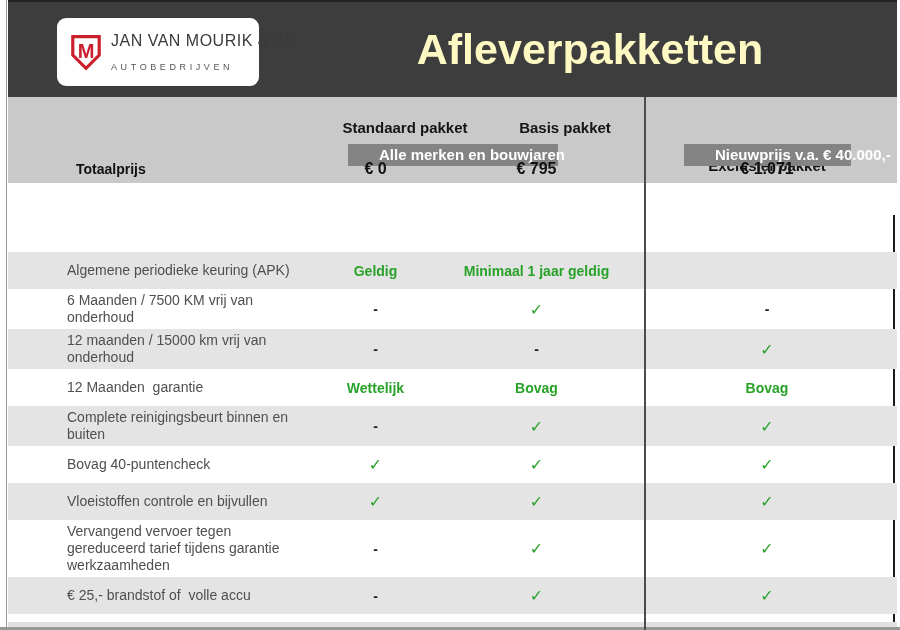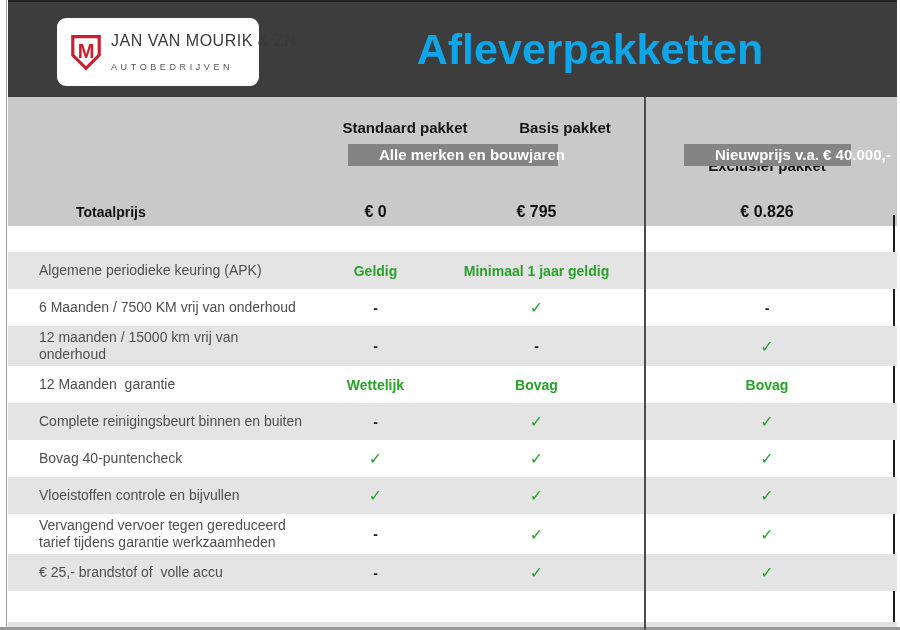--- a/index.html
+++ b/index.html
@@ -13,42 +13,42 @@
   .divider-v  { position:absolute; left:644px; top:97px; width:2px; height:533px; background:#4c4c4c; z-index:5; }
 
   
   .topbar { position:absolute; left:8px; top:2px; width:889px; height:95px; background:var(--header-bg); }
   .logo-card { position:absolute; left:49px; top:16px; width:202px; height:68px; background:#fff;
                border-radius:9px; display:flex; align-items:center; padding-left:13px; gap:9px; }
   .logo-shield { flex:0 0 auto; }
   .logo-text .brand-name { font-size:16px; font-weight:normal; color:#3a3a3a; letter-spacing:.5px; white-space:nowrap; }
   .logo-text .brand-sub  { font-size:9px; color:#565656; letter-spacing:3.6px; margin-top:12px; white-space:nowrap; }
   .page-title { position:absolute; left:582px; top:50%; transform:translate(-50%,-52%);
-                color:#0ea5e9; font-size:43px; font-weight:bold; white-space:nowrap; }
+                color:#fef9c3; font-size:43px; font-weight:bold; white-space:nowrap; }
 
   
-  .band { position:absolute; left:8px; top:97px; width:889px; height:129px; background:var(--band-bg); }
+  .band { position:absolute; left:8px; top:97px; width:889px; height:86px; background:var(--band-bg); }
   .colhead { position:absolute; top:22px; transform:translateX(-50%); font-size:15px; font-weight:bold;
              color:#141414; white-space:nowrap; }
   .ch1 { left:397px; } .ch2 { left:509px;margin-left:48px; } .ch3 { left:759px;margin-top:38px; }
   .badge { position:absolute; top:47px; height:22px; line-height:22px; background:var(--badge-bg);
            color:#fff; font-size:15px; font-weight:bold; text-align:center; white-space:nowrap;padding-left:31px; }
   .badge1 { left:340px; width:210px; }
   .badge2 { left:676px; width:167px; }
 
   .grid4 { display:grid; grid-template-columns:1fr 121px 201px 260px; align-items:center; }
   .totals { position:absolute; left:0; bottom:5px; width:100%; }
   .totals .tlabel { padding-left:68px; font-size:14px; font-weight:bold; color:#111; }
   .totals .tval   { text-align:center; font-size:16px; font-weight:bold; color:#111; }
 
   
   .rows { position:absolute; left:8px; top:252px; width:889px; }
   .frow { min-height:37px; padding:3px 0; }
   .frow.gray { background:var(--row-alt-bg); position:relative; z-index:2; }
-  .flabel { padding-left:31px; font-size:14px; color:#4f4f4f; white-space:pre-wrap; max-width:300px; line-height:17px; }
+  .flabel { padding-left:59px; font-size:14px; color:#4f4f4f; white-space:pre-wrap; max-width:300px; line-height:17px; }
   .fval { text-align:center; }
   .fval.gtext { color:var(--green); font-size:14px; font-weight:bold; }
   .fval.check { color:var(--green); font-size:16px; font-weight:normal; }
   .fval.dash  { color:#1c1c1c; font-size:14px; font-weight:bold; }
 
   
   .footer-strip { position:absolute; left:8px; top:622px; width:889px; height:5px; background:#e1e1e1; }
   .footer-edge  { position:absolute; left:0; top:627px; width:900px; height:3px; background:#979797; }
 </style>
 </head>
@@ -75,21 +75,21 @@
   <div class="band">
     <span class="colhead ch1">Standaard pakket</span>
     <span class="colhead ch2">Basis pakket</span>
     <span class="colhead ch3">Exclusief pakket</span>
     <span class="badge badge1">Alle merken en bouwjaren</span>
     <span class="badge badge2">Nieuwprijs v.a. € 40.000,-</span>
     <div class="totals grid4">
       <div class="tlabel">Totaalprijs</div>
       <div class="tval">€ 0</div>
       <div class="tval">€ 795</div>
-      <div class="tval">€ 0.826</div>
+      <div class="tval">€ 1.071</div>
     </div>
   </div>
 
   <div class="rows" id="rows">
       <div class="frow grid4 gray">
       <div class="flabel">Algemene periodieke keuring (APK)</div>
       <div class="fval gtext">Geldig</div>
       <div class="fval gtext">Minimaal 1 jaar geldig</div>
     </div>
       <div class="frow grid4 white">

